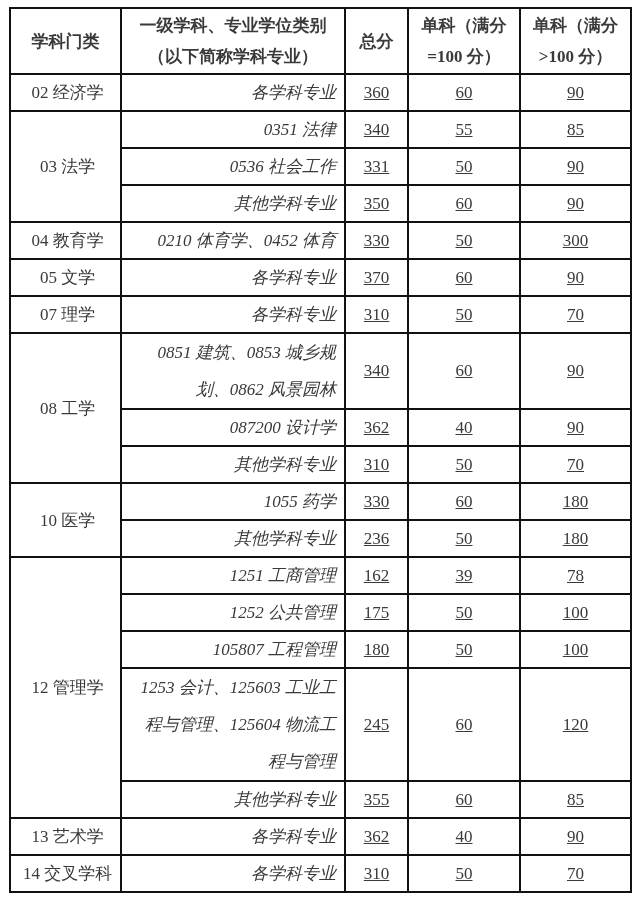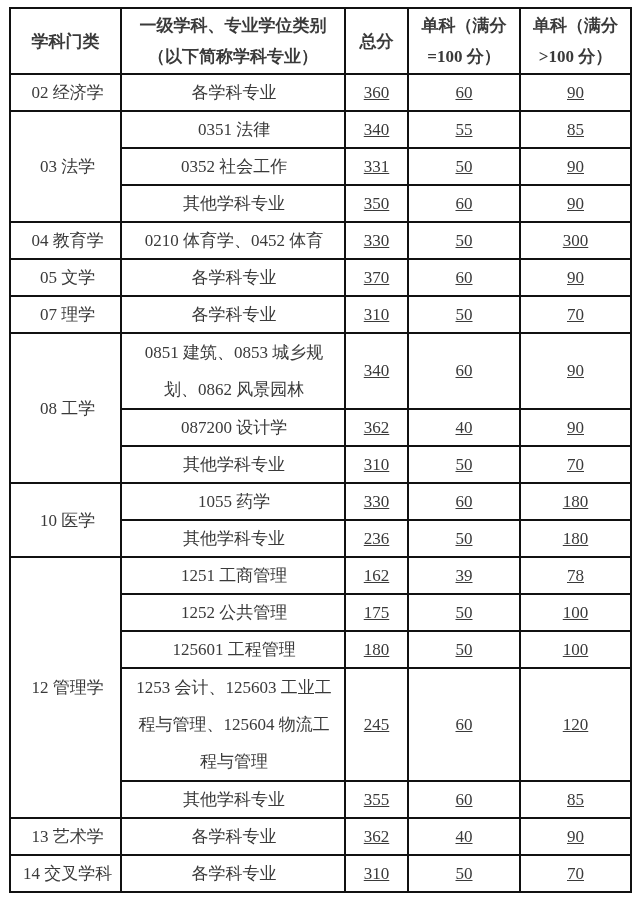--- a/index.html
+++ b/index.html
@@ -32,23 +32,24 @@
     line-height: 31px;
     white-space: pre-line;
     padding: 0 2px;
   }
   .cat-cell {
     text-align: center;
     padding-left: 6px;
     padding-right: 2px;
   }
   .major-cell {
-    text-align: center;
+    text-align: right;
     padding-left: 10px;
     padding-right: 8px;
+    font-style: italic;
   }
   .total-cell, .single100-cell, .singleover100-cell {
     text-align: center;
     text-decoration: underline;
   }
   tr.lines-1 { height: 37px; }
   tr.lines-2 { height: 75px; }
   tr.lines-3 { height: 112px; }
   tr.lines-2 .major-cell { line-height: 37px; }
   tr.lines-3 .major-cell { line-height: 37px; }
@@ -86,21 +87,21 @@
           <td class="singleover100-cell">90</td>
         </tr>
         <tr class="lines-1">
           <td class="cat-cell" rowspan="3">03 法学</td>
           <td class="major-cell">0351 法律</td>
           <td class="total-cell">340</td>
           <td class="single100-cell">55</td>
           <td class="singleover100-cell">85</td>
         </tr>
         <tr class="lines-1">
-          <td class="major-cell">0352 社会工作</td>
+          <td class="major-cell">0536 社会工作</td>
           <td class="total-cell">331</td>
           <td class="single100-cell">50</td>
           <td class="singleover100-cell">90</td>
         </tr>
         <tr class="lines-1">
           <td class="major-cell">其他学科专业</td>
           <td class="total-cell">350</td>
           <td class="single100-cell">60</td>
           <td class="singleover100-cell">90</td>
         </tr>
@@ -164,21 +165,21 @@
           <td class="single100-cell">39</td>
           <td class="singleover100-cell">78</td>
         </tr>
         <tr class="lines-1">
           <td class="major-cell">1252 公共管理</td>
           <td class="total-cell">175</td>
           <td class="single100-cell">50</td>
           <td class="singleover100-cell">100</td>
         </tr>
         <tr class="lines-1">
-          <td class="major-cell">125601 工程管理</td>
+          <td class="major-cell">105807 工程管理</td>
           <td class="total-cell">180</td>
           <td class="single100-cell">50</td>
           <td class="singleover100-cell">100</td>
         </tr>
         <tr class="lines-3">
           <td class="major-cell">1253 会计、125603 工业工程与管理、125604 物流工程与管理</td>
           <td class="total-cell">245</td>
           <td class="single100-cell">60</td>
           <td class="singleover100-cell">120</td>
         </tr>

